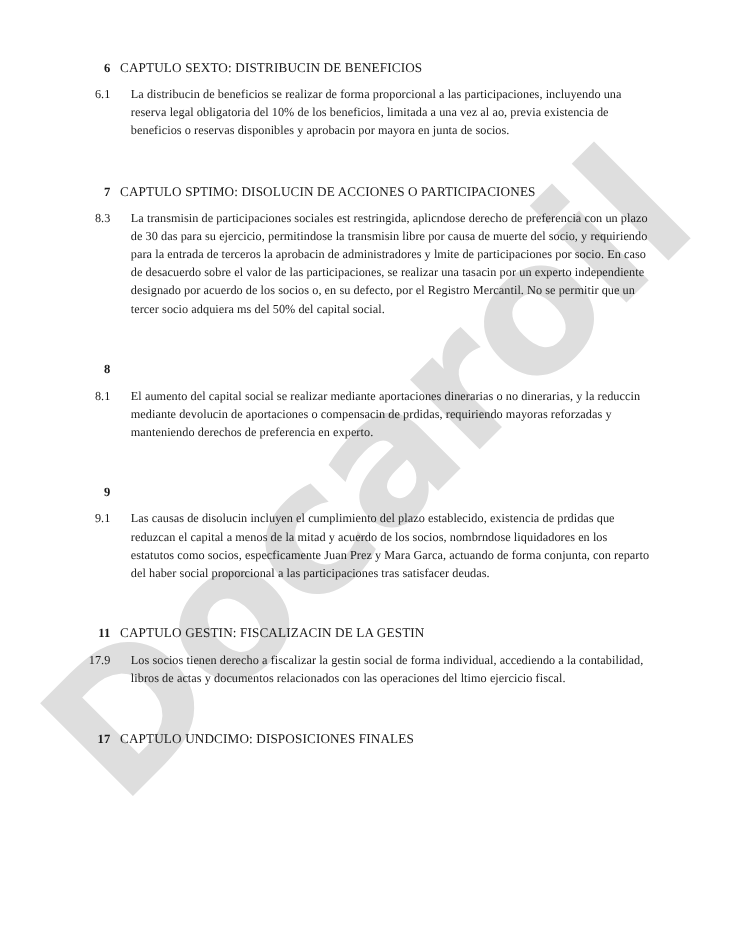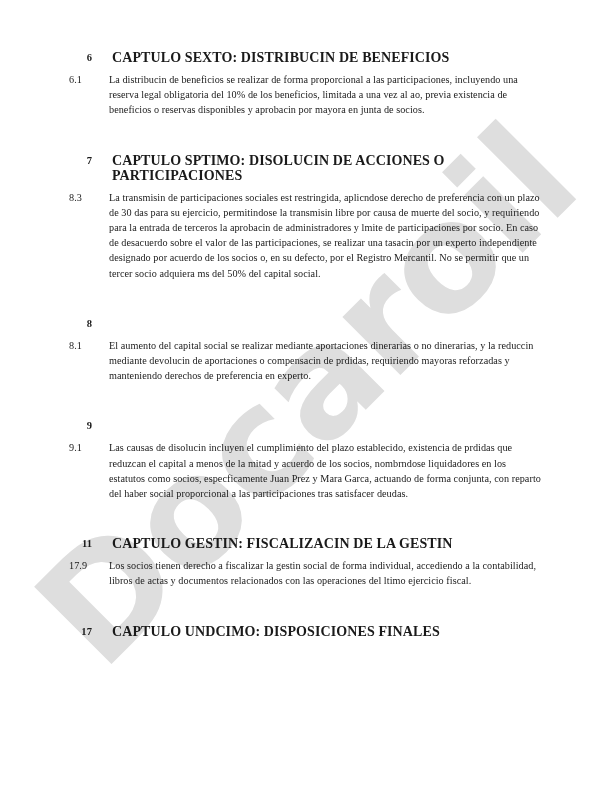--- a/index.html
+++ b/index.html
@@ -71,34 +71,35 @@
   .heading-num {
     width: 23px;
     flex: 0 0 23px;
     text-align: right;
     font-weight: 700;
     font-size: 10.5px;
     line-height: 15px;
     letter-spacing: 0.1px;
   }
   .heading-text {
-    margin-left: 20px;
-    font-weight: 700;
-    font-size: 14px;
+    margin-left: 8px;
+    font-weight: 400;
+    font-size: 11px;
     line-height: 15px;
     letter-spacing: 0.1px;
   }
 
   .body-row {
     display: flex;
     align-items: flex-start;
   }
   .body-num {
     width: 23px;
     flex: 0 0 23px;
+    text-align: right;
     font-size: 10.2px;
     line-height: 15.2px;
     letter-spacing: 0.05px;
   }
   .body-text {
     margin-left: 17px;
     width: 447px;
     font-size: 10.2px;
     line-height: 15.2px;
     text-align: left;

